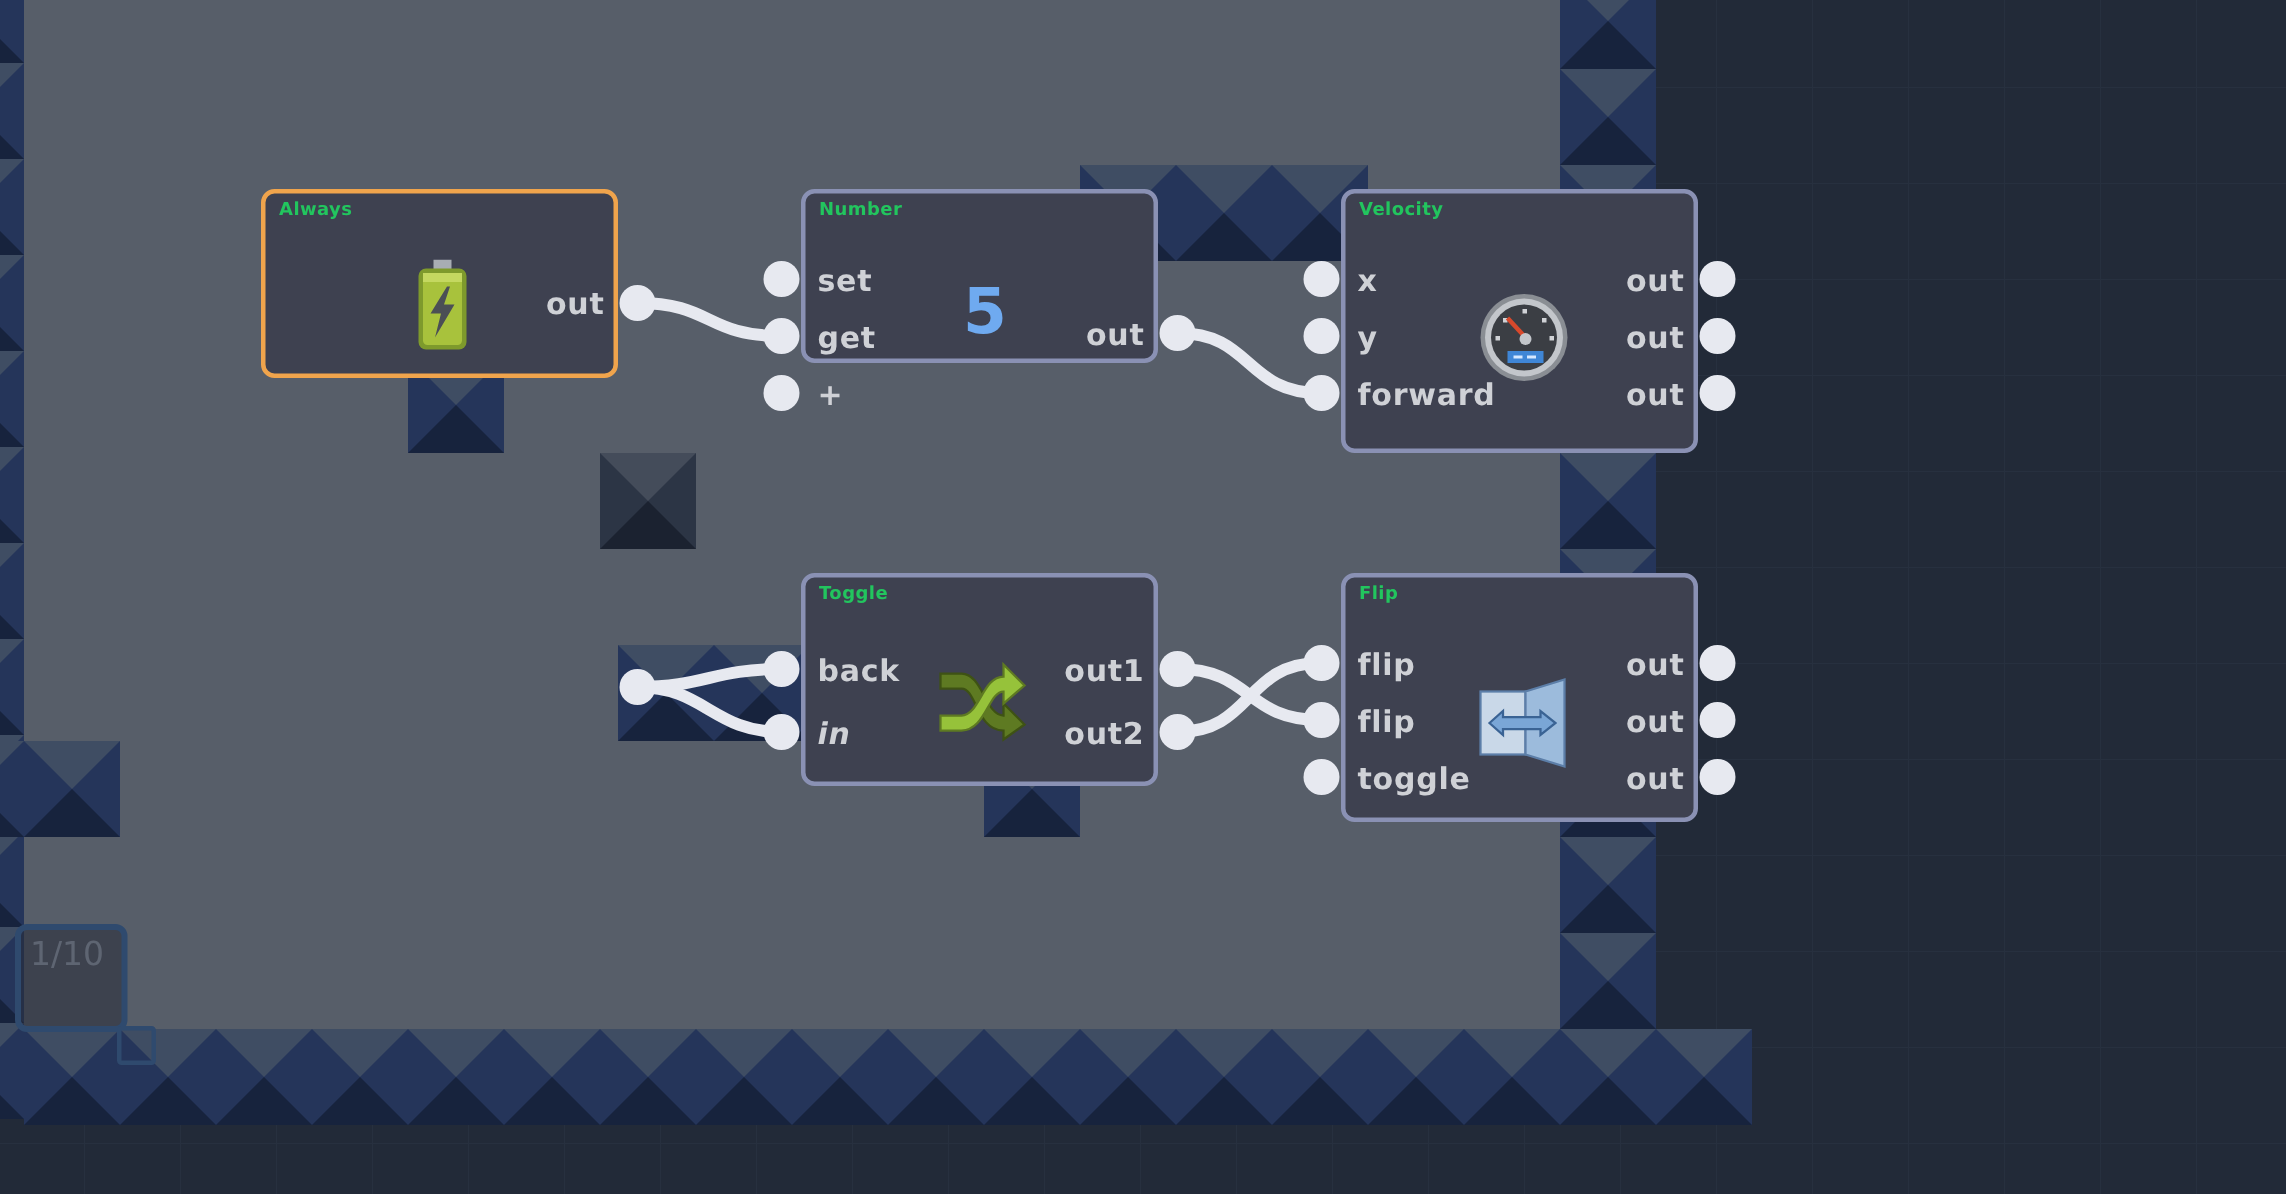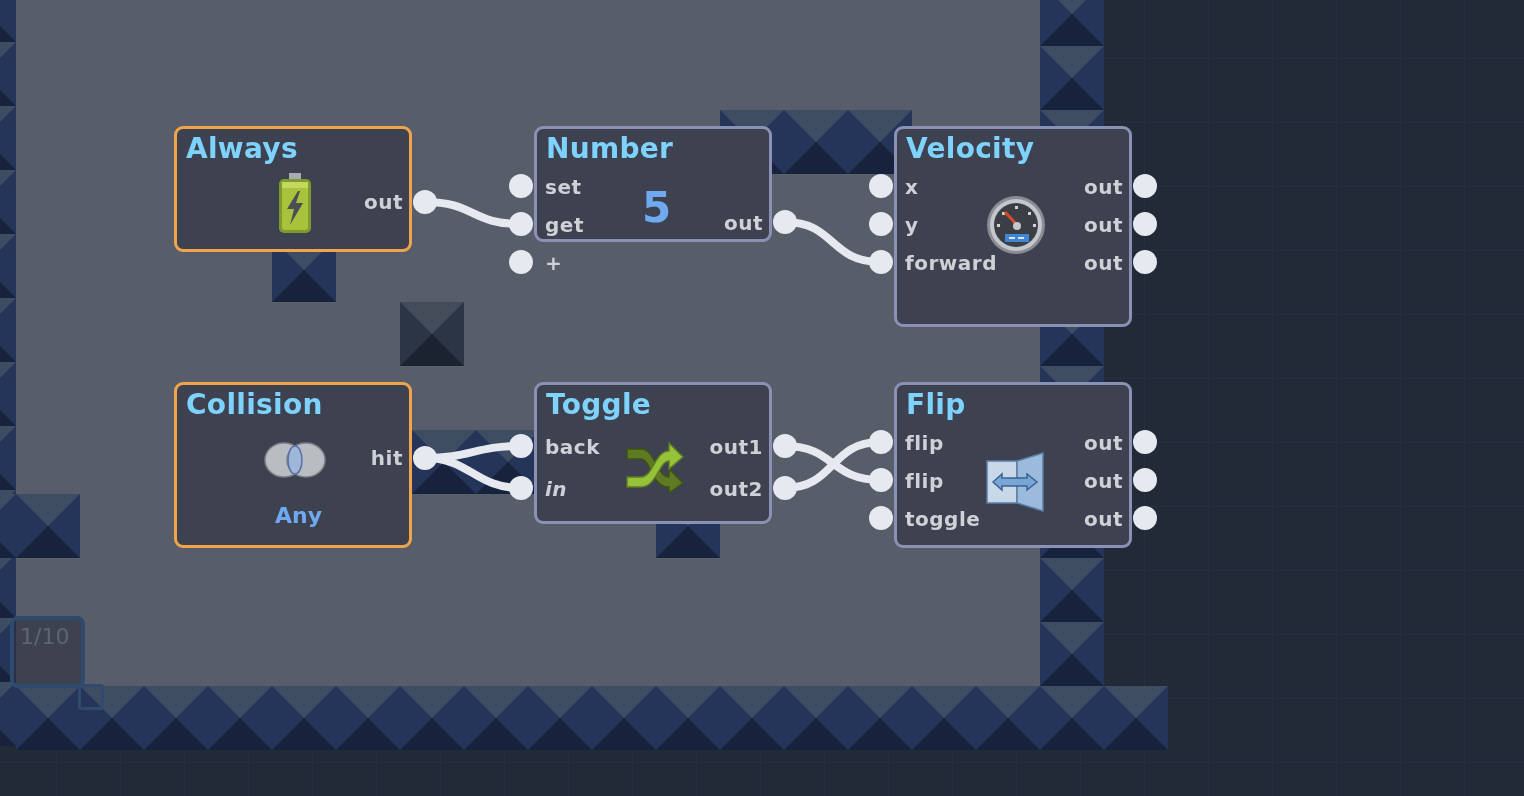--- a/index.html
+++ b/index.html
@@ -7,21 +7,21 @@
   #stage{position:absolute;left:0;top:0;width:1524px;height:796px;}
   .grid-bg{position:absolute;left:0;top:0;width:1524px;height:796px;
     background-color:#222a38;
     background-image:linear-gradient(#27303f 1px,transparent 1px),linear-gradient(90deg,#27303f 1px,transparent 1px);
     background-size:64px 64px;background-position:-8px -6px;}
   .floor{position:absolute;left:16px;top:0;width:1024px;height:686px;background:#575e69;}
   .tile{position:absolute;width:64px;height:64px;overflow:hidden;}
   .tile svg{display:block;width:64px;height:64px;}
   .node{position:absolute;background:#3e4150;border:3px solid #8a91b4;border-radius:9px;box-sizing:border-box;}
   .node.event{border-color:#f0a44c;}
-  .node-title{position:absolute;left:9px;top:3px;color:#7dd3fc;font-weight:bold;font-size:28px;letter-spacing:0.3px;}
+  .node-title{position:absolute;left:9px;top:3px;color:#22c55e;font-weight:bold;font-size:12px;letter-spacing:0.3px;}
   .port-label{position:absolute;color:#cfd1d6;font-weight:bold;font-size:20px;letter-spacing:0.5px;line-height:24px;}
   .port-label.right{text-align:right;}
   .port{position:absolute;width:24px;height:24px;border-radius:50%;background:#e7e9f0;cursor:pointer;}
   .num-value{position:absolute;color:#6faaf0;font-weight:bold;font-size:42px;}
   .any-label{position:absolute;color:#6faaf0;font-weight:bold;font-size:22px;}
   .icon{position:absolute;}
   svg.wires{position:absolute;left:0;top:0;width:1524px;height:796px;pointer-events:none;}
   .counter-box{position:absolute;left:10px;top:616px;width:75px;height:72px;border:4px solid #2f4a6e;border-radius:8px;box-sizing:border-box;background:rgba(40,44,56,0.55);}
   .counter-text{position:absolute;left:20px;top:624px;color:#6d7482;font-size:22px;opacity:0.7;}
   .counter-corner{position:absolute;left:78px;top:684px;width:26px;height:26px;border:3px solid #2f4a6e;border-radius:3px;box-sizing:border-box;}
@@ -429,21 +429,21 @@
     <div class="port-label" style="left:8px;top:84px;">get</div>
     <div class="port-label" style="left:8px;top:122px;">+</div>
     <div class="num-value" style="left:105px;top:54px;">5</div>
     <div class="port-label right" style="right:6px;top:82px;">out</div>
   </div>
   <div class="port" style="left:509px;top:174px;"></div>
   <div class="port" style="left:509px;top:212px;"></div>
   <div class="port" style="left:509px;top:250px;"></div>
   <div class="port" style="left:773px;top:210px;"></div>
 
-  <div class="node" style="left:894px;top:126px;width:238px;height:201px;">
+  <div class="node" style="left:894px;top:126px;width:238px;height:176px;">
     <div class="node-title">Velocity</div>
     <div class="port-label" style="left:8px;top:46px;">x</div>
     <div class="port-label" style="left:8px;top:84px;">y</div>
     <div class="port-label" style="left:8px;top:122px;">forward</div>
     <div class="icon" style="left:88px;top:66px;">
       <svg width="62" height="60" viewBox="0 0 62 60">
         <circle cx="31" cy="30" r="29" fill="#8a8e94"></circle>
         <circle cx="31" cy="30" r="26" fill="#c3c6cb"></circle>
         <circle cx="31" cy="30" r="22" fill="#3b3e44"></circle>
         <rect x="30" y="11" width="3" height="3" fill="#d0d2d6"></rect>
@@ -462,32 +462,20 @@
     <div class="port-label right" style="right:6px;top:84px;">out</div>
     <div class="port-label right" style="right:6px;top:122px;">out</div>
   </div>
   <div class="port" style="left:869px;top:174px;"></div>
   <div class="port" style="left:869px;top:212px;"></div>
   <div class="port" style="left:869px;top:250px;"></div>
   <div class="port" style="left:1133px;top:174px;"></div>
   <div class="port" style="left:1133px;top:212px;"></div>
   <div class="port" style="left:1133px;top:250px;"></div>
 
-  <div class="node event" style="left:174px;top:382px;width:238px;height:166px;">
-    <div class="node-title">Collision</div>
-    <div class="icon" style="left:87px;top:56px;">
-      <svg width="62" height="38" viewBox="0 0 62 38">
-        <ellipse cx="20" cy="19" rx="19" ry="17" fill="#b9bcc1" stroke="#7d8188" stroke-width="1.5"></ellipse>
-        <ellipse cx="42" cy="19" rx="19" ry="17" fill="#b9bcc1" stroke="#7d8188" stroke-width="1.5"></ellipse>
-        <ellipse cx="31" cy="19" rx="7" ry="14" fill="#9fb6d8" stroke="#5570a5" stroke-width="1.5"></ellipse>
-      </svg>
-    </div>
-    <div class="port-label right" style="right:6px;top:61px;">hit</div>
-    <div class="any-label" style="left:98px;top:118px;">Any</div>
-  </div>
   <div class="port" style="left:413px;top:446px;"></div>
 
   <div class="node" style="left:534px;top:382px;width:238px;height:142px;">
     <div class="node-title">Toggle</div>
     <div class="port-label" style="left:8px;top:50px;">back</div>
     <div class="port-label" style="left:8px;top:92px;font-style:italic;">in</div>
     <div class="icon" style="left:86px;top:56px;">
       <svg width="62" height="54" viewBox="0 0 62 54">
         <path d="M4 8 L18 8 C32 8, 34 36, 46 36 L46 28 L60 42 L46 52 L46 46 C28 46, 28 18, 18 18 L4 18 Z" fill="#5e7a22" stroke="#3e5214" stroke-width="1.5"></path>
         <path d="M4 36 L18 36 C30 36, 32 10, 46 10 L46 2 L60 16 L46 28 L46 20 C36 20, 34 46, 18 46 L4 46 Z" fill="#96c23a" stroke="#5e7a22" stroke-width="1.5"></path>

